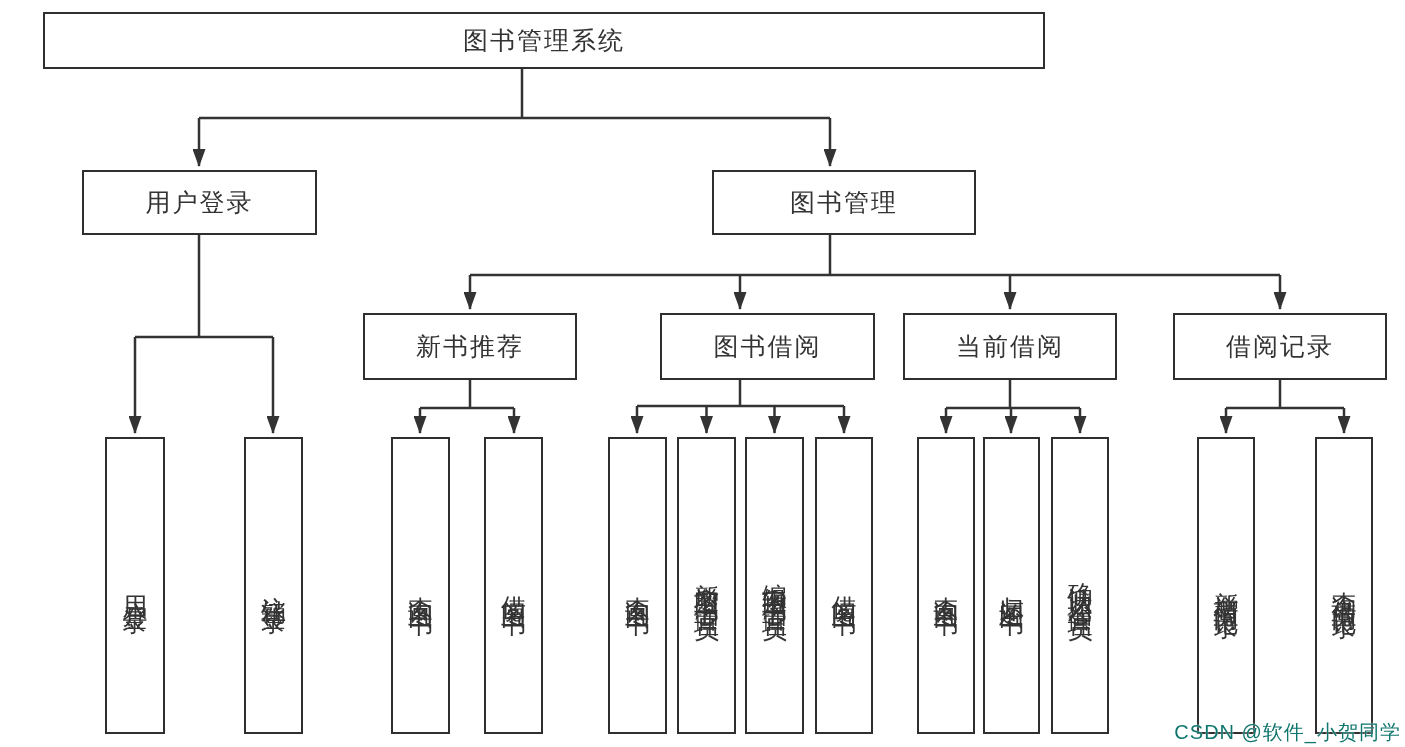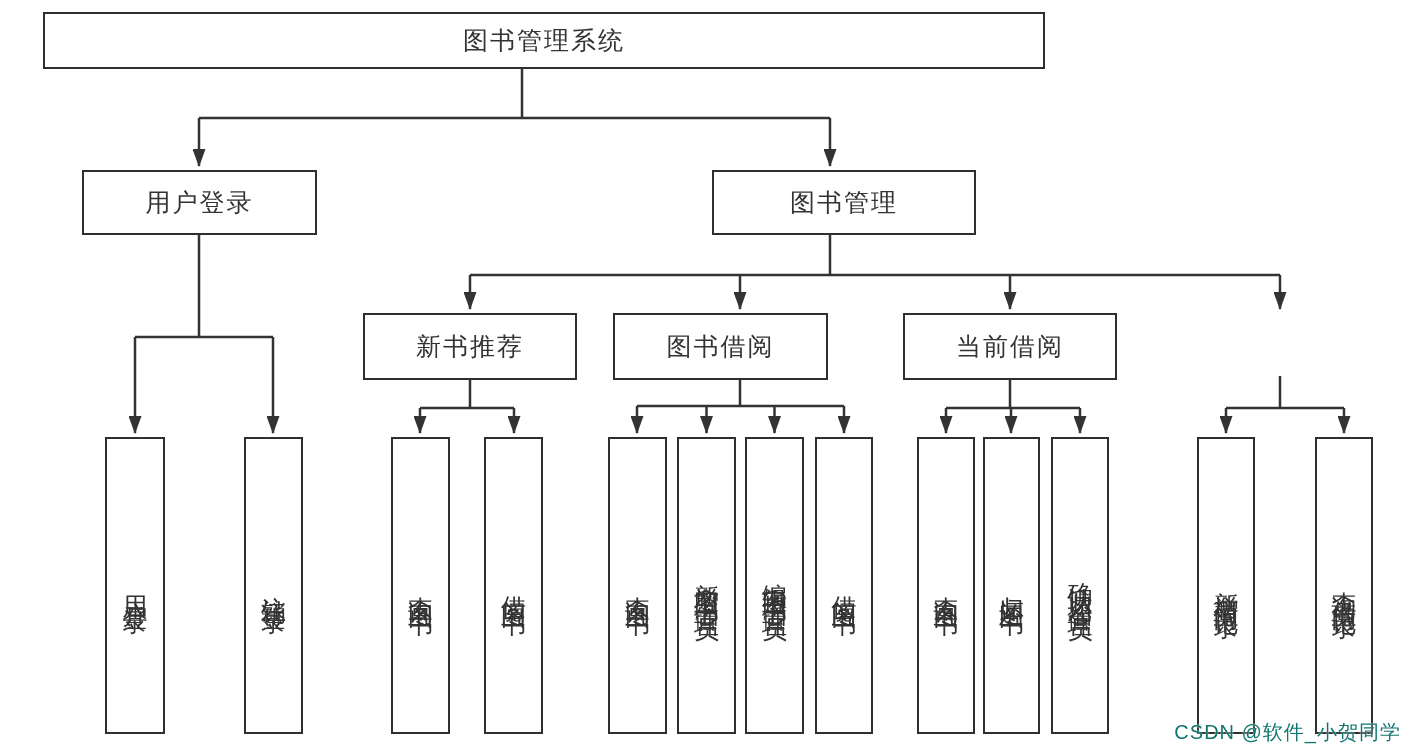--- a/index.html
+++ b/index.html
@@ -118,25 +118,28 @@
   <div class="box l2" style="left:82px; width:235px;">
     <span class="hlabel">用户登录</span>
   </div>
   <div class="box l2" style="left:712px; width:264px;">
     <span class="hlabel">图书管理</span>
   </div>
 
   <div class="box l3" style="left:363px; width:214px;">
     <span class="hlabel">新书推荐</span>
   </div>
-  <div class="box l3" style="left:613px; width:215px;">
+  <div class="box l3" style="left:660px; width:215px;">
     <span class="hlabel">图书借阅</span>
   </div>
   <div class="box l3" style="left:903px; width:214px;align-items:center;">
     <span class="hlabel">当前借阅</span>
+  </div>
+  <div class="box l3" style="left:1173px; width:214px;">
+    <span class="hlabel">借阅记录</span>
   </div>
 
   <div class="box leaf" style="left:105px; width:60px;">
     <span class="vtext">用户登录</span>
   </div>
   <div class="box leaf" style="left:244px;">
     <span class="vtext">注销登录</span>
   </div>
 
   <div class="box leaf" style="left:391px;">

